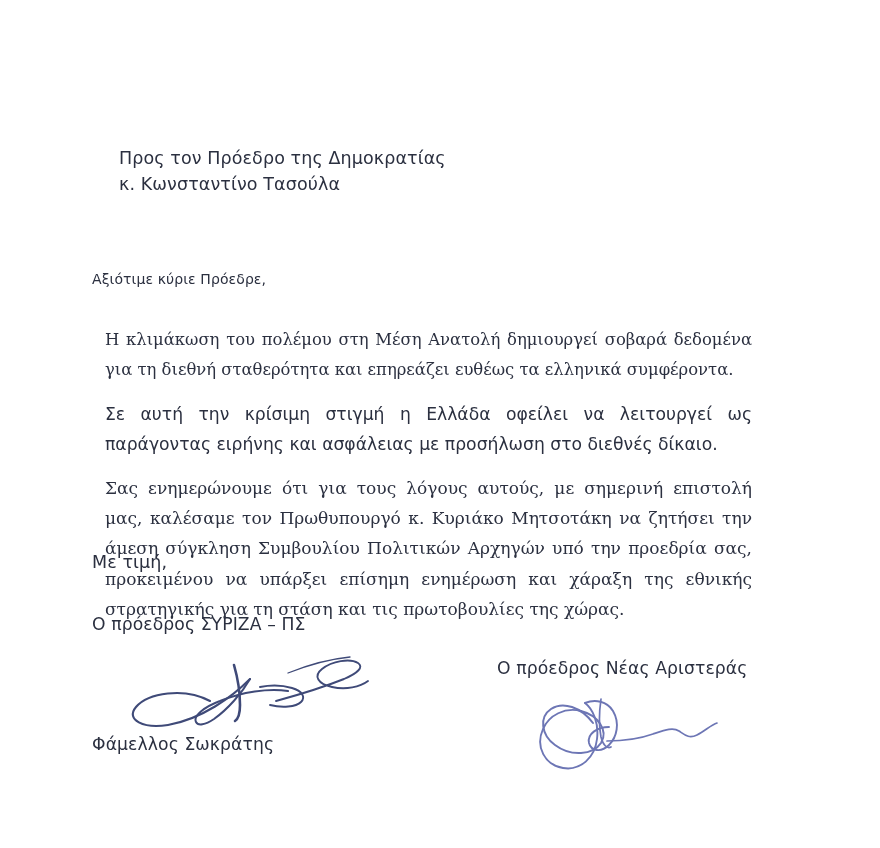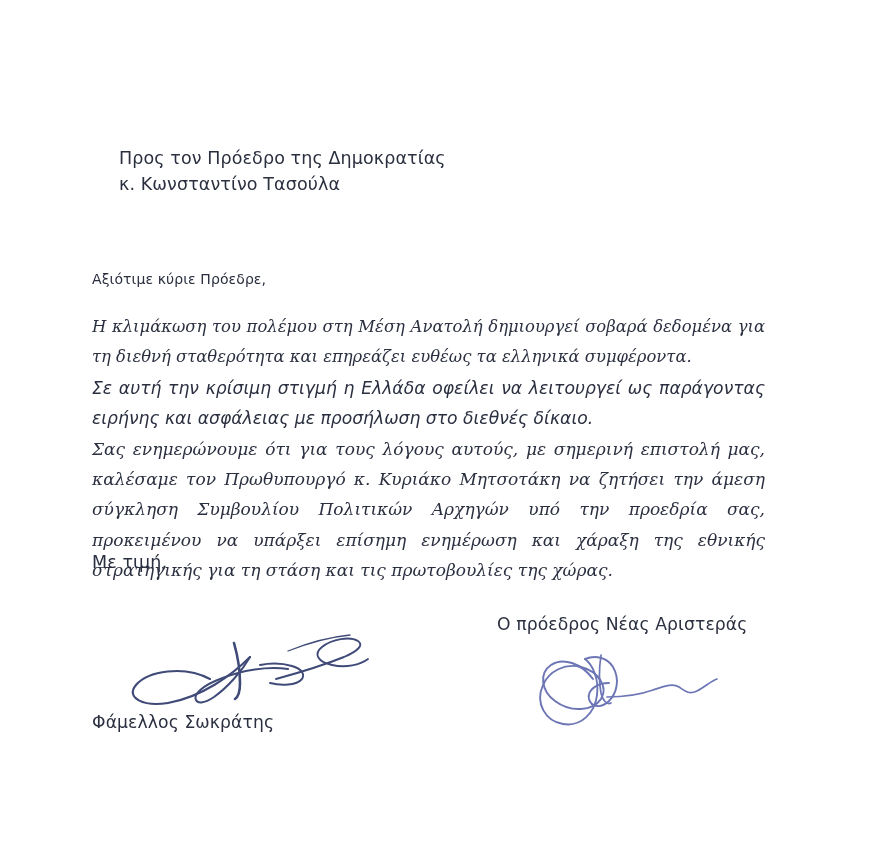--- a/index.html
+++ b/index.html
@@ -60,22 +60,21 @@
 
   
   .body-text {
     top: 312px;
     font-size: 17.2px;
     line-height: 30.4px;
     text-align: justify;
     text-justify: inter-word;
   }
   .body-text p {
-    margin: 0;
-    font-style: italic;
+    margin: 13px;
   }
   
   .para-serif {
     font-family: "DejaVu Serif", serif;
     font-size: 16.4px;
   }
   .para-sans {
     font-family: "DejaVu Sans", sans-serif;
   }
   .para-serif-2 {
@@ -98,21 +97,21 @@
     top: 613px;
     width: 673px;
     height: 170px;
   }
   .sig-col {
     position: absolute;
     top: 0;
     width: 330px;
   }
   .sig-col.left  { left: 0; }
-  .sig-col.right { left: 405px; }
+  .sig-col.right { left: 405px; margin-top: 44px; }
 
   .sig-title {
     font-size: 17.2px;
     line-height: 22px;
     letter-spacing: .1px;
     white-space: nowrap;
   }
 
   .sig-mark {
     position: relative;
@@ -150,20 +149,21 @@
     <p class="para-serif">Η κλιμάκωση του πολέμου στη Μέση Ανατολή δημιουργεί σοβαρά δεδομένα για τη διεθνή σταθερότητα και επηρεάζει ευθέως τα ελληνικά συμφέροντα.</p>
     <p class="para-sans">Σε αυτή την κρίσιμη στιγμή η Ελλάδα οφείλει να λειτουργεί ως παράγοντας ειρήνης και ασφάλειας με προσήλωση στο διεθνές δίκαιο.</p>
     <p class="para-serif-2">Σας ενημερώνουμε ότι για τους λόγους αυτούς, με σημερινή επιστολή μας, καλέσαμε τον Πρωθυπουργό κ. Κυριάκο Μητσοτάκη να ζητήσει την άμεση σύγκληση Συμβουλίου Πολιτικών Αρχηγών υπό την προεδρία σας, προκειμένου να υπάρξει επίσημη ενημέρωση και χάραξη της εθνικής στρατηγικής για τη στάση και τις πρωτοβουλίες της χώρας.</p>
   </div>
 
   <div class="block closing">Με τιμή,</div>
 
   <div class="sig-area">
 
     <div class="sig-col left">
+      <div class="sig-title">Ο πρόεδρος ΣΥΡΙΖΑ – ΠΣ</div>
 
       <div class="sig-mark">
         <svg width="300" height="98" viewBox="0 0 300 98" fill="none">
           <g stroke="#3f4a78" fill="none" stroke-linecap="round" stroke-linejoin="round">
             <path d="M118 66 C 92 52, 56 58, 44 72 C 33 85, 52 94, 76 90 C 110 84, 140 62, 158 44" stroke-width="2.1"></path>
             <path d="M158 44 C 150 58, 136 74, 122 84 C 113 90, 106 91, 104 87 C 101 81, 112 72, 128 66
                      C 150 57, 176 53, 196 56" stroke-width="2"></path>
             <path d="M142 30 C 146 44, 148 58, 148 70 C 148 78, 146 84, 143 86" stroke-width="2.6"></path>
             <path d="M168 52 C 178 50, 190 50, 200 53 C 210 56, 214 62, 209 67
                      C 204 72, 190 73, 178 70" stroke-width="1.9"></path>

